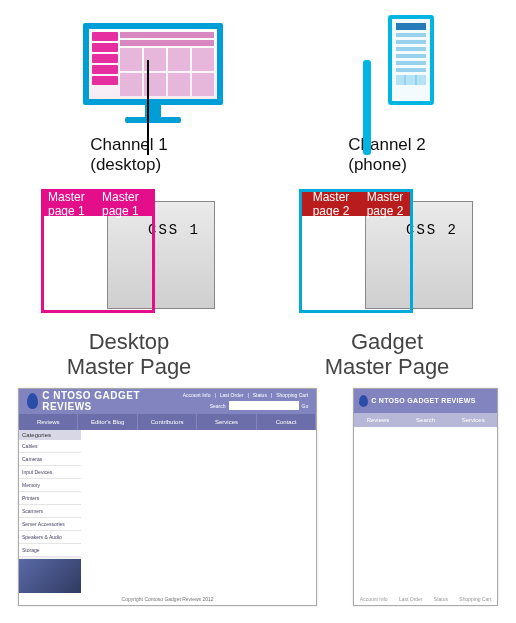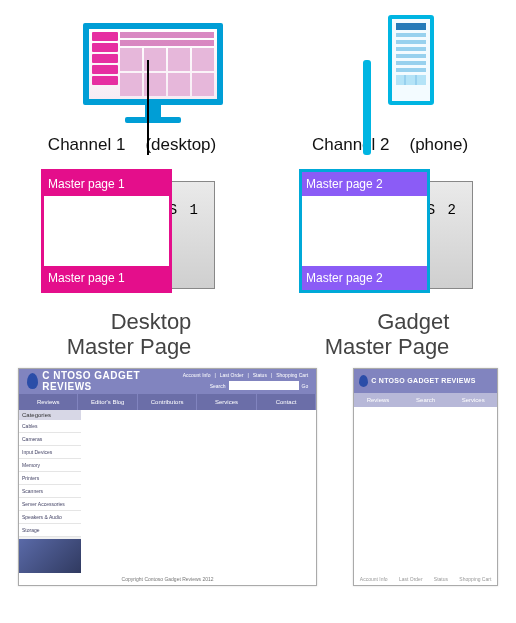--- a/index.html
+++ b/index.html
@@ -46,56 +46,56 @@
     border-radius: 3px;
     position: relative;
   }
   .phone .pscr{ position:absolute; inset:4px; display:flex; flex-direction:column; gap:3px;}
   .phone .pscr div{ height:4px; background:#2a9eda; opacity:.45;}
   .phone .pscr .hdr{ height:7px; background:#0e6bb0; opacity:.9;}
   .phone .pscr .icons{ height:10px; display:flex; gap:2px;}
   .phone .pscr .icons span{ flex:1; background:#6ac8ef;}
   
   .labels-row { display:flex; justify-content:space-around; margin-top: 30px; font-size:17px; color:#111; }
-  .labels-row .lbl{ display:flex; gap:20px; align-items:baseline;}
+  .labels-row .lbl{ display:flex; gap:0; align-items:baseline;flex-direction:column;}
   
   .vline{ width:2px; background:#000; position:absolute; }
   .vline.desktop{ left:147px; top:60px; height:95px; }
   .vline.phone{ left:363px; top:60px; height:95px; }
   
   .stack-row{ display:flex; justify-content:space-around; margin-top:14px;}
   .stack{ position:relative; width:200px; height:130px;}
   .css-card{
     position:absolute; right:14px; top:12px;
     width:108px; height:108px;
     background:linear-gradient(#eaeaea,#cfcfcf);
     border:1px solid #888;
   }
   .css-card span{
     font-family:"Courier New",monospace; font-size:14px;
     position:absolute; top:20px; left:40px; letter-spacing:2px;
   }
   .master-card{
     position:absolute; left:12px; top:0;
-    width:131px; height:124px;
-    display:flex; flex-direction:column;
+    width:114px; height:124px;
+    display:flex; flex-direction:row;
     border:3px solid;
   }
   .master-card.pink{ border-color:#e40e8b;}
   .master-card.blue{ border-color:#00a9d8;}
   .mc-bar{
     height:24px; color:#fff; font-size:12px;
     display:flex; align-items:center; padding-left:4px;
   }
   .master-card.pink .mc-bar{ background:#e40e8b;}
-  .master-card.blue .mc-bar{ background:#8b5cf6;}
+  .master-card.blue .mc-bar{ background:#b91c1c;text-align:center;}
   .mc-body{ flex:1; background:#fff;}
   
   .titles-row{ display:flex; justify-content:space-around; margin-top:10px; color:#444; font-weight:300;}
-  .titles-row .t{ text-align:right; font-size:22px; line-height:1.15;}
+  .titles-row .t{ text-align:center; font-size:22px; line-height:1.15;}
   
   .pages-row{ display:flex; gap:36px; padding:0 18px; margin-top:8px;}
   .desk-page{
     width:310px; height:218px;
     border:1px solid #aaa; background:#fff;
     display:flex; flex-direction:column;
     box-shadow:0 0 2px rgba(0,0,0,.15);
   }
   .dp-header{
     height:40px; background:#8184bf;

